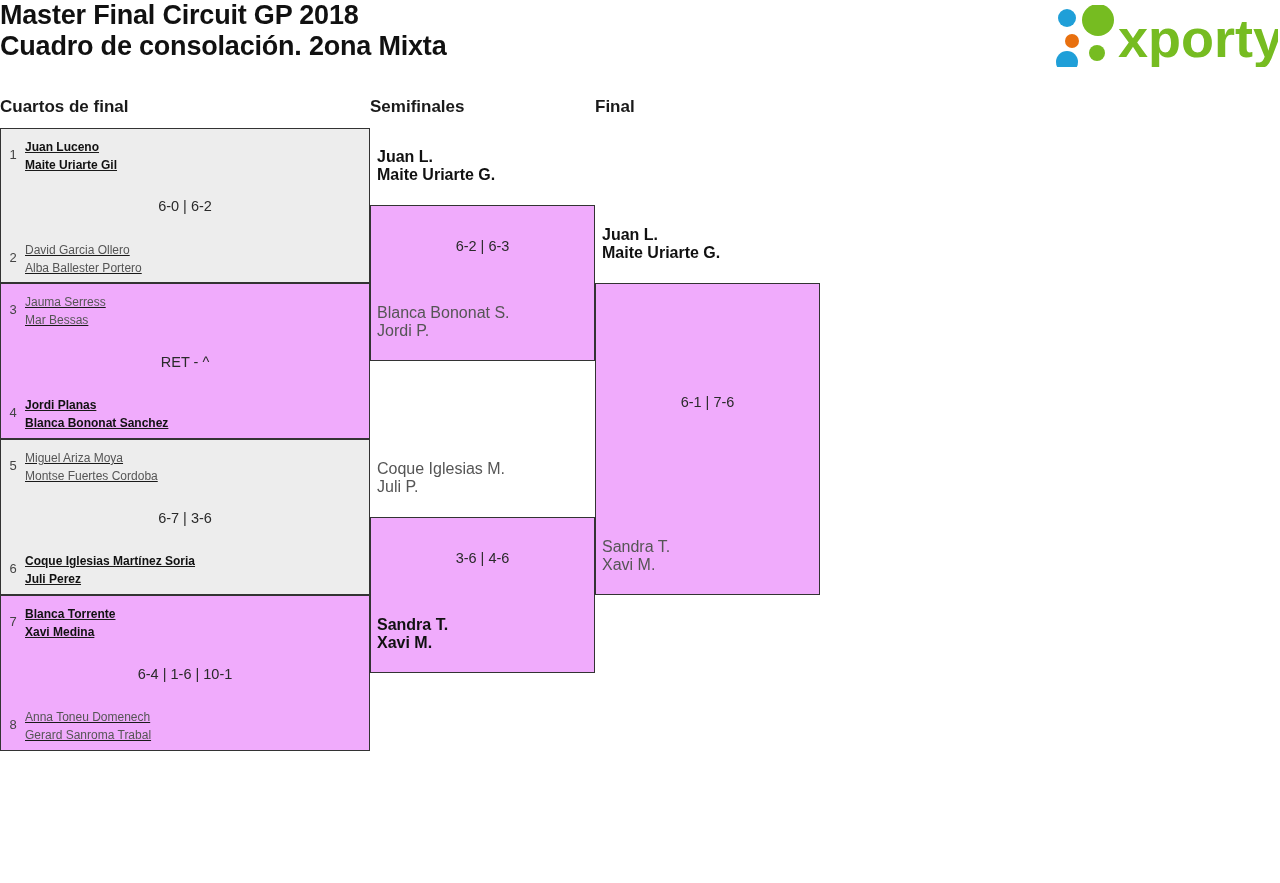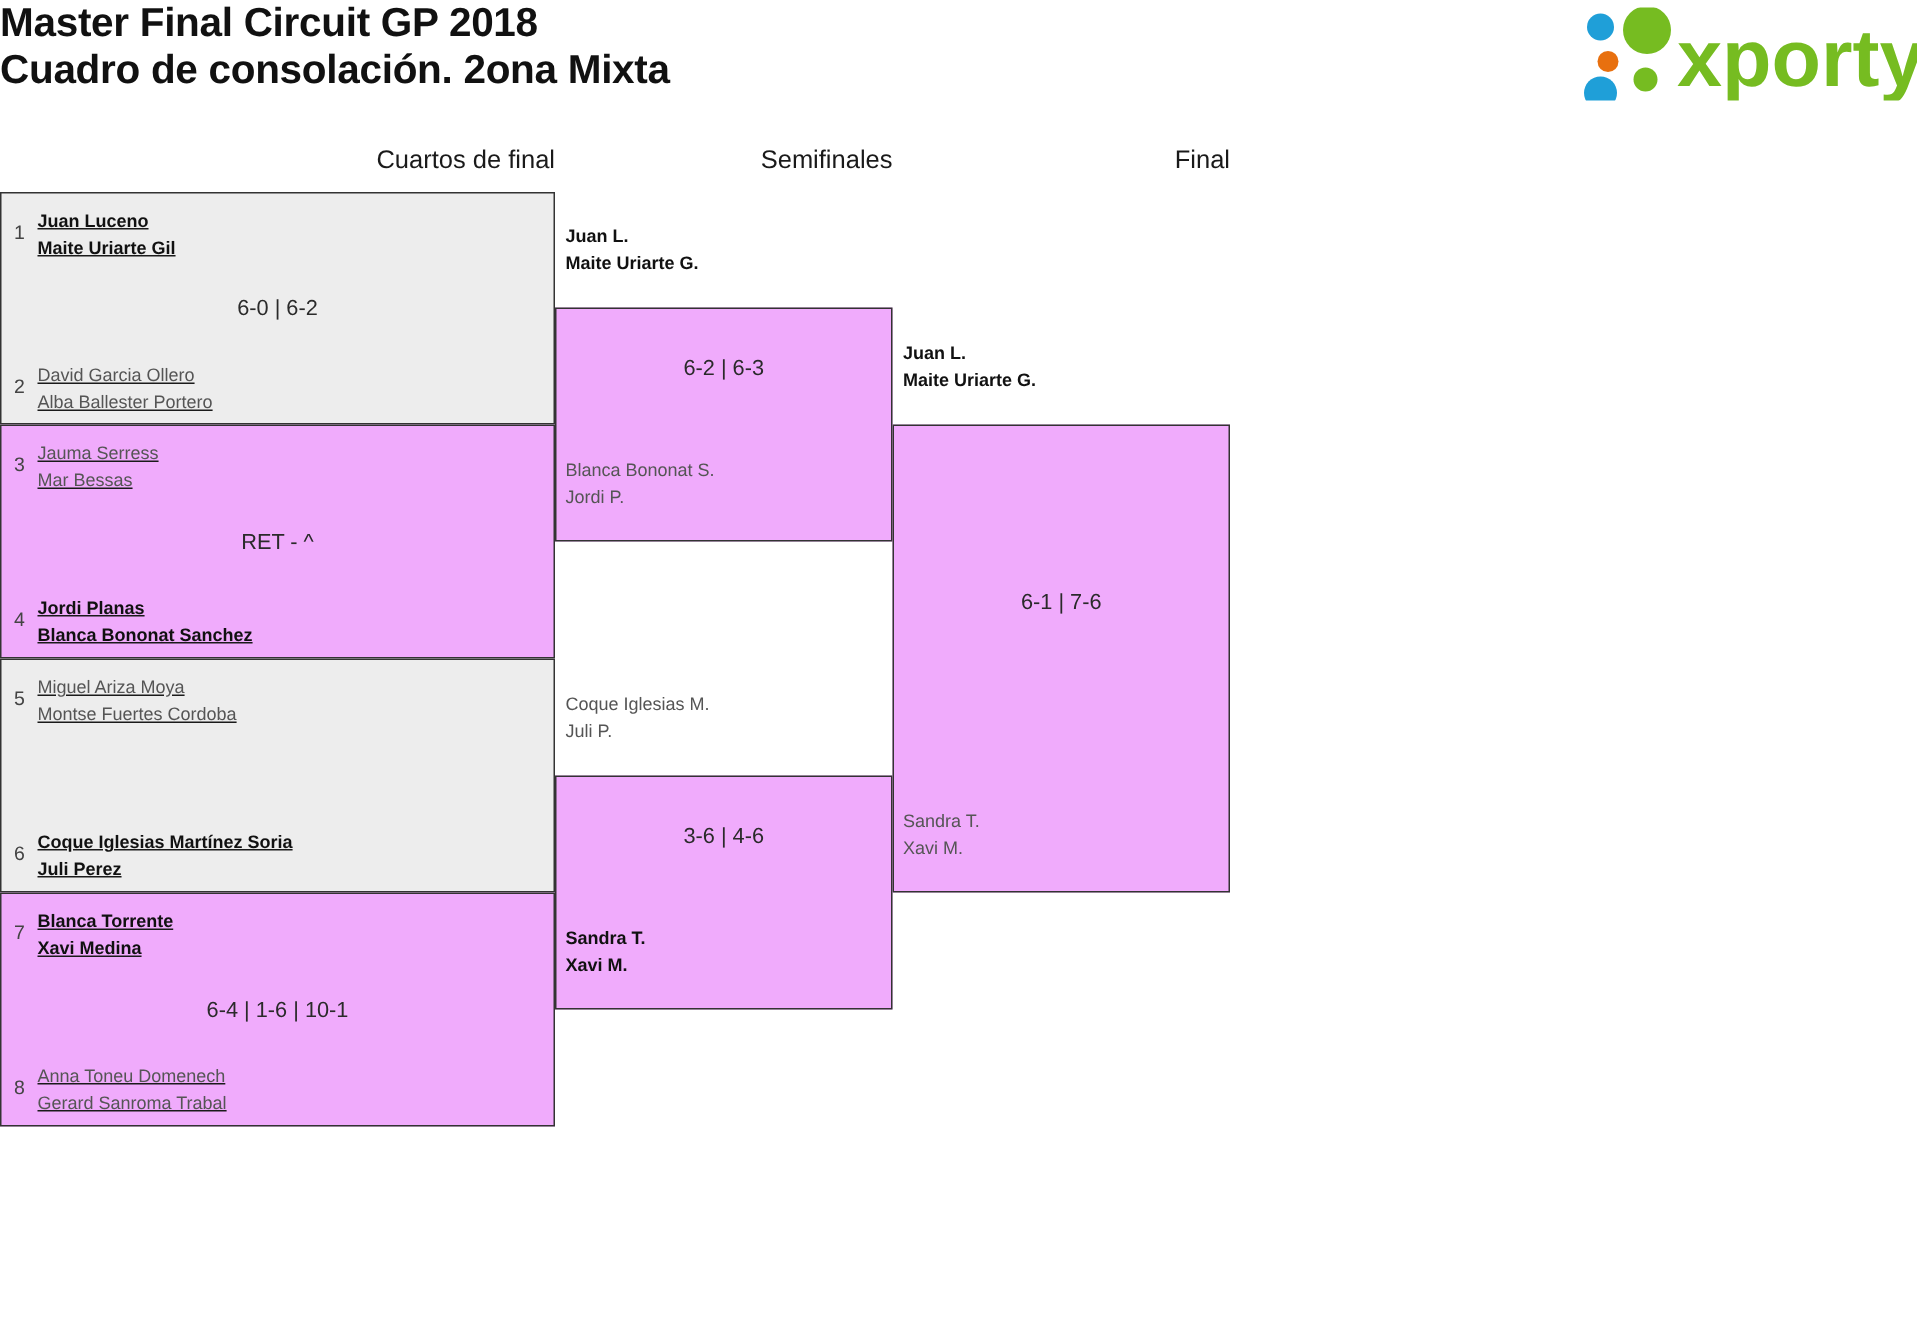--- a/index.html
+++ b/index.html
@@ -33,23 +33,23 @@
     position: absolute;
     left: 1050px; top: 5px;
     width: 228px; height: 62px;
   }
   .logo svg { display: block; }
 
   
   .round-head {
     position: absolute;
     font-size: 17px;
-    font-weight: normal;
+    font-weight: bold;
     color: #1a1a1a;
-    text-align: right;
+    text-align: left;
     white-space: nowrap;
   }
   .rh-qf    { left: 0px;   top: 97px; width: 370px; }
   .rh-sf    { left: 370px; top: 97px; width: 225px; }
   .rh-final { left: 595px; top: 97px; width: 225px; }
 
   
   .match {
     position: absolute;
     border: 1px solid #333333;
@@ -88,21 +88,21 @@
     left: 0; right: 0;
     text-align: center;
     font-size: 14.5px;
     color: #2a2a2a;
     white-space: nowrap;
   }
 
   
   .float-names {
     position: absolute;
-    font-size: 12px;
+    font-size: 16px;
     line-height: 18px;
     white-space: nowrap;
   }
   .float-names.winner span { color: #111111; font-weight: bold; }
   .float-names.loser  span { color: #555555; font-weight: normal; }
   .float-names span { display: block; }
 </style>
 </head>
 <body>
 
@@ -167,20 +167,21 @@
   </div>
 
   <div class="match shaded" style="left:0px; top:439px; width:370px; height:156px;">
     <div class="side loser" style="top:8px;">
       <div class="seed">5</div>
       <div class="names">
         <span class="nm">Miguel Ariza Moya</span>
         <span class="nm">Montse Fuertes Cordoba</span>
       </div>
     </div>
+    <div class="score" style="top:70px;">6-7 | 3-6</div>
     <div class="side winner" style="top:111px;">
       <div class="seed">6</div>
       <div class="names">
         <span class="nm">Coque Iglesias Martínez Soria</span>
         <span class="nm">Juli Perez</span>
       </div>
     </div>
   </div>
 
   <div class="match plain" style="left:0px; top:595px; width:370px; height:156px;">

